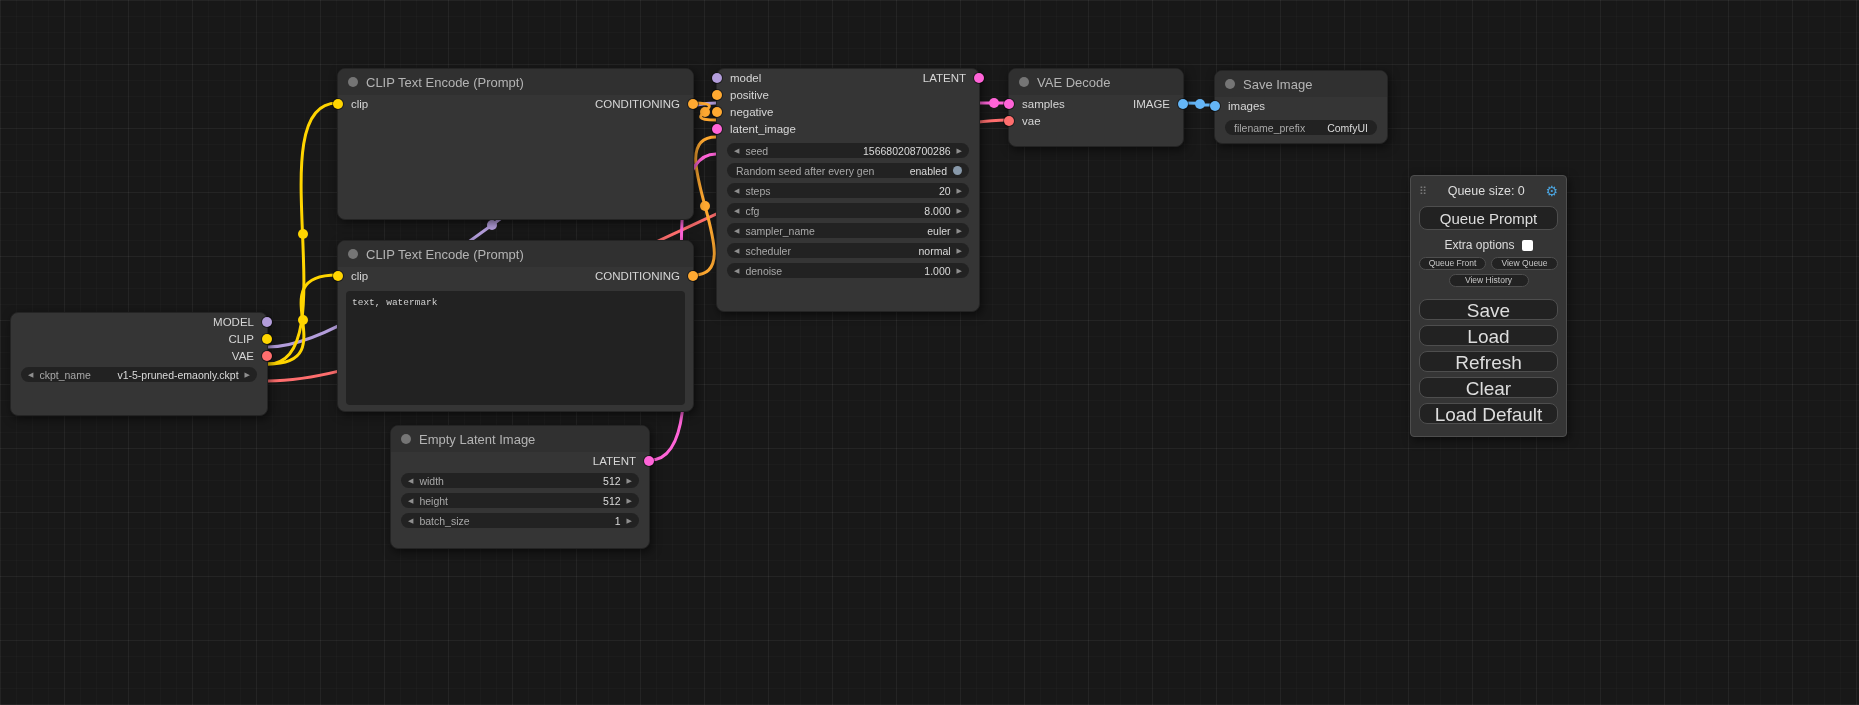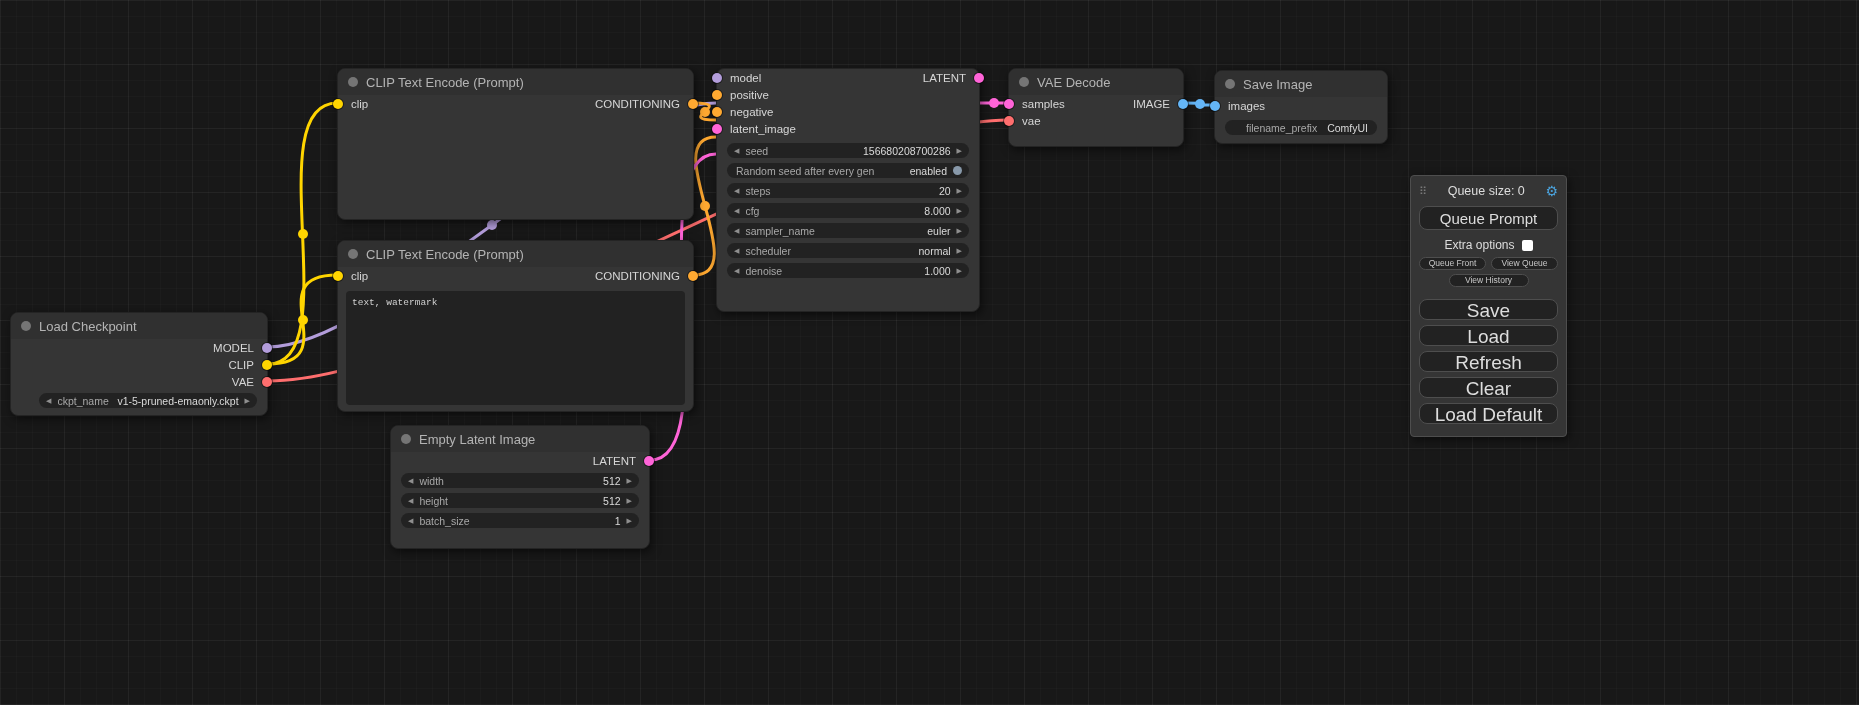--- a/index.html
+++ b/index.html
@@ -42,21 +42,21 @@
   .wvalue { margin-left:auto; margin-right:6px; color:#dadada; white-space:nowrap; }
   .wdot { width:9px; height:9px; border-radius:50%; flex:none; }
 
   .textbox { margin:6px 8px 0 8px; background:#222; border-radius:4px;
              padding:5px 6px; font-family:"Liberation Mono", monospace;
              font-size:9.5px; line-height:1.45; color:#cfcfcf;
              white-space:pre-wrap; overflow:hidden; }
 
   
   #n-ckpt  { left:10px;   top:312px; width:258px; height:104px; }
-  #n-ckpt  .widgets { margin-top:3px;margin-left:18px; }
+  #n-ckpt  .widgets { margin-top:3px; }
   #n-clip1 { left:337px;  top:68px;  width:357px; height:152px; }
   #n-clip1 .textbox { height:94px; }
   #n-clip2 { left:337px;  top:240px; width:357px; height:172px; }
   #n-clip2 .textbox { height:114px; }
   #n-latent{ left:390px;  top:425px; width:260px; height:124px; }
   #n-latent .widgets { margin-top:3px; }
   #n-ks    { left:716px;  top:68px;  width:264px; height:244px; }
   #n-ks    .widgets { margin-top:6px; }
   #n-vae   { left:1008px; top:68px;  width:176px; height:79px; }
   #n-save  { left:1214px; top:70px;  width:174px; height:74px; }
@@ -104,24 +104,20 @@
     <circle cx="303" cy="320" r="5" fill="#FFD500"></circle>
     <circle cx="638" cy="250" r="5" fill="#FF6E6E"></circle>
     <circle cx="705" cy="112" r="5" fill="#FFA931"></circle>
     <circle cx="705" cy="206" r="5" fill="#FFA931"></circle>
     <circle cx="683" cy="307" r="5" fill="#FF64D8"></circle>
     <circle cx="994" cy="103" r="5" fill="#FF64D8"></circle>
     <circle cx="1200" cy="104" r="5" fill="#64B5F6"></circle>
   </svg>
 
   <div class="node" id="n-ckpt">
-    <div class="ntitle">
-      <span class="tdot" style="background: rgb(117, 117, 117);"></span>
-      <span>Load Checkpoint</span>
-    </div>
     <div class="srow">
       <span class="slabel out">MODEL</span>
       <span class="dot out" style="background: rgb(179, 157, 219);"></span>
     </div>
     <div class="srow">
       <span class="slabel out">CLIP</span>
       <span class="dot out" style="background: rgb(255, 213, 0);"></span>
     </div>
     <div class="srow">
       <span class="slabel out">VAE</span>
@@ -280,21 +276,21 @@
     <div class="ntitle">
       <span class="tdot" style="background: rgb(117, 117, 117);"></span>
       <span>Save Image</span>
     </div>
     <div class="srow">
       <span class="dot in" style="background: rgb(100, 181, 246);"></span>
       <span class="slabel in">images</span>
     </div>
     <div class="widgets">
       <div class="widget">
-        <span class="wlabel" style="margin-left:14px">filename_prefix</span>
+        <span class="wlabel" style="margin-left:2px">filename_prefix</span>
         <span class="wvalue" style="margin-right:2px">ComfyUI</span>
       </div>
     </div>
   </div>
 
   <div class="qpanel">
     <div class="qheader">
       <span class="drag">⠿</span>
       <span class="qsize">Queue size: 0</span>
       <span class="gear">⚙</span>

